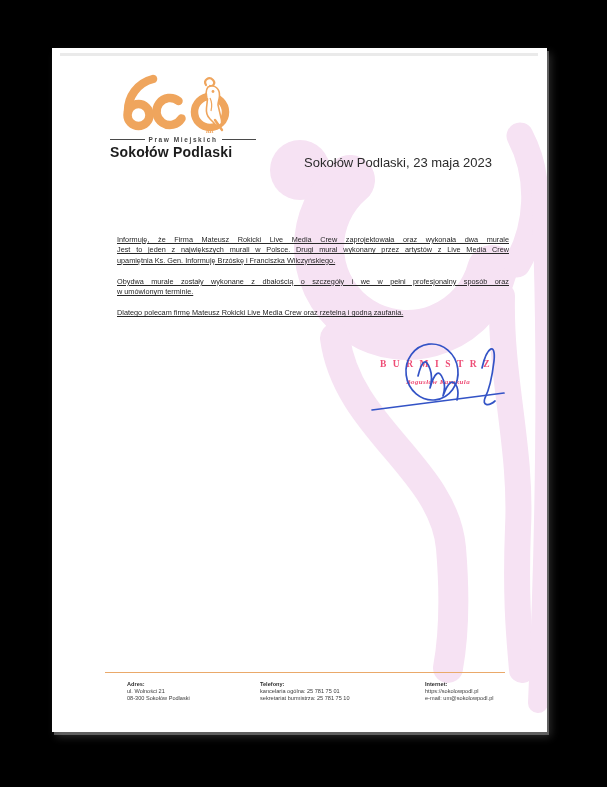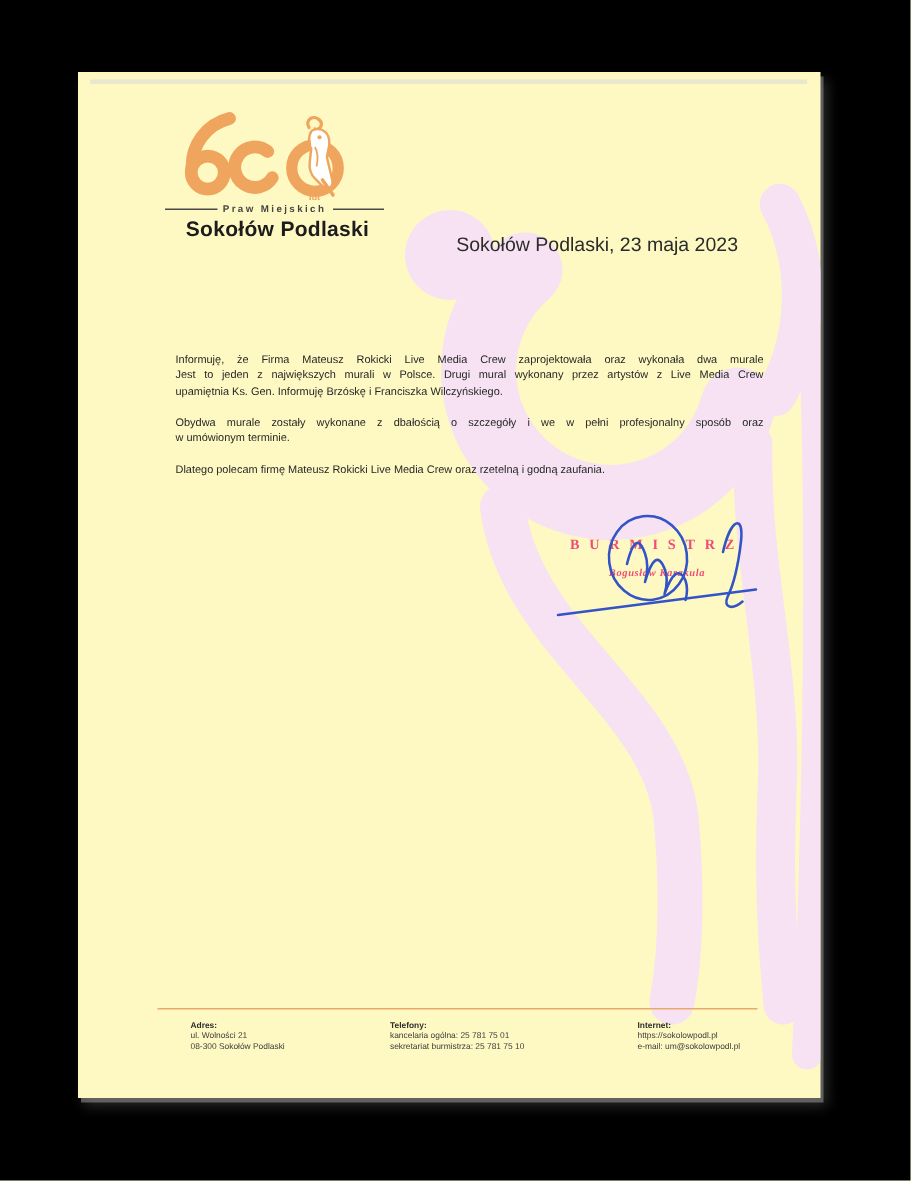--- a/index.html
+++ b/index.html
@@ -5,54 +5,54 @@
   * { margin:0; padding:0; box-sizing:border-box; }
   html,body { width:607px; height:787px; }
   body {
     background:#000;
     position:relative;
     font-family:"Liberation Sans", sans-serif;
     overflow:hidden;
   }
   .page {
     position:absolute; left:52px; top:48px; width:495px; height:684px;
-    background:#fef9c3;
+    background:#ffffff;
     box-shadow:2px 3px 0 rgba(150,150,150,.55), 4px 5px 8px rgba(120,120,120,.35);
     overflow:hidden;
   }
   .scan-streak {
     position:absolute; left:8px; top:5px; width:478px; height:3px;
     background:#d9d9d9; opacity:.55;
   }
   
   .watermark { position:absolute; left:0; top:0; width:495px; height:684px; z-index:0; }
   
   .logo-block { position:absolute; left:58px; top:26px; width:150px; z-index:2; }
   .logo-mark { display:block; margin-left:12px; width:122px; height:64px; }
   .logo-subtitle-row { display:flex; align-items:center; width:146px; margin-top:-2px; }
   .logo-rule { flex:1; height:1.4px; background:#4a4a4a; }
   .logo-subtitle {
     font-size:6.5px; font-weight:700; letter-spacing:1.6px; color:#454545;
     padding:0 4px; white-space:nowrap;
   }
   .logo-city {
     font-size:14px; font-weight:700; color:#1c1c1c; letter-spacing:.2px;
-    margin-top:1px; white-space:nowrap;text-align:center;
+    margin-top:1px; white-space:nowrap;
   }
   .date-line {
     position:absolute; top:107px; right:55px; z-index:2;
     font-size:13px; color:#2b2b2b; white-space:nowrap;
   }
   
   .letter-body {
     position:absolute; left:65px; top:187px; width:392px; z-index:2;
     font-size:7.3px; color:#272727; line-height:10.3px;
   }
   .para { margin-bottom:11px; }
-  .line { text-align:justify; text-align-last:justify; }
+  .line { text-align:justify; text-align-last:justify;text-decoration:underline; }
   .line.last { text-align-last:left; }
   
   .stamp-block { position:absolute; left:300px; top:311px; width:172px; text-align:center; z-index:3; }
   .stamp-title {
     font-family:"Liberation Serif", serif; font-weight:700;
     font-size:9.5px; letter-spacing:6.5px; color:#ee4d76; white-space:nowrap;
   }
   .stamp-name {
     font-family:"Liberation Serif", serif; font-weight:700; font-style:italic;
     font-size:7px; color:#ee4d76; margin-top:9px; letter-spacing:.4px; white-space:nowrap;

